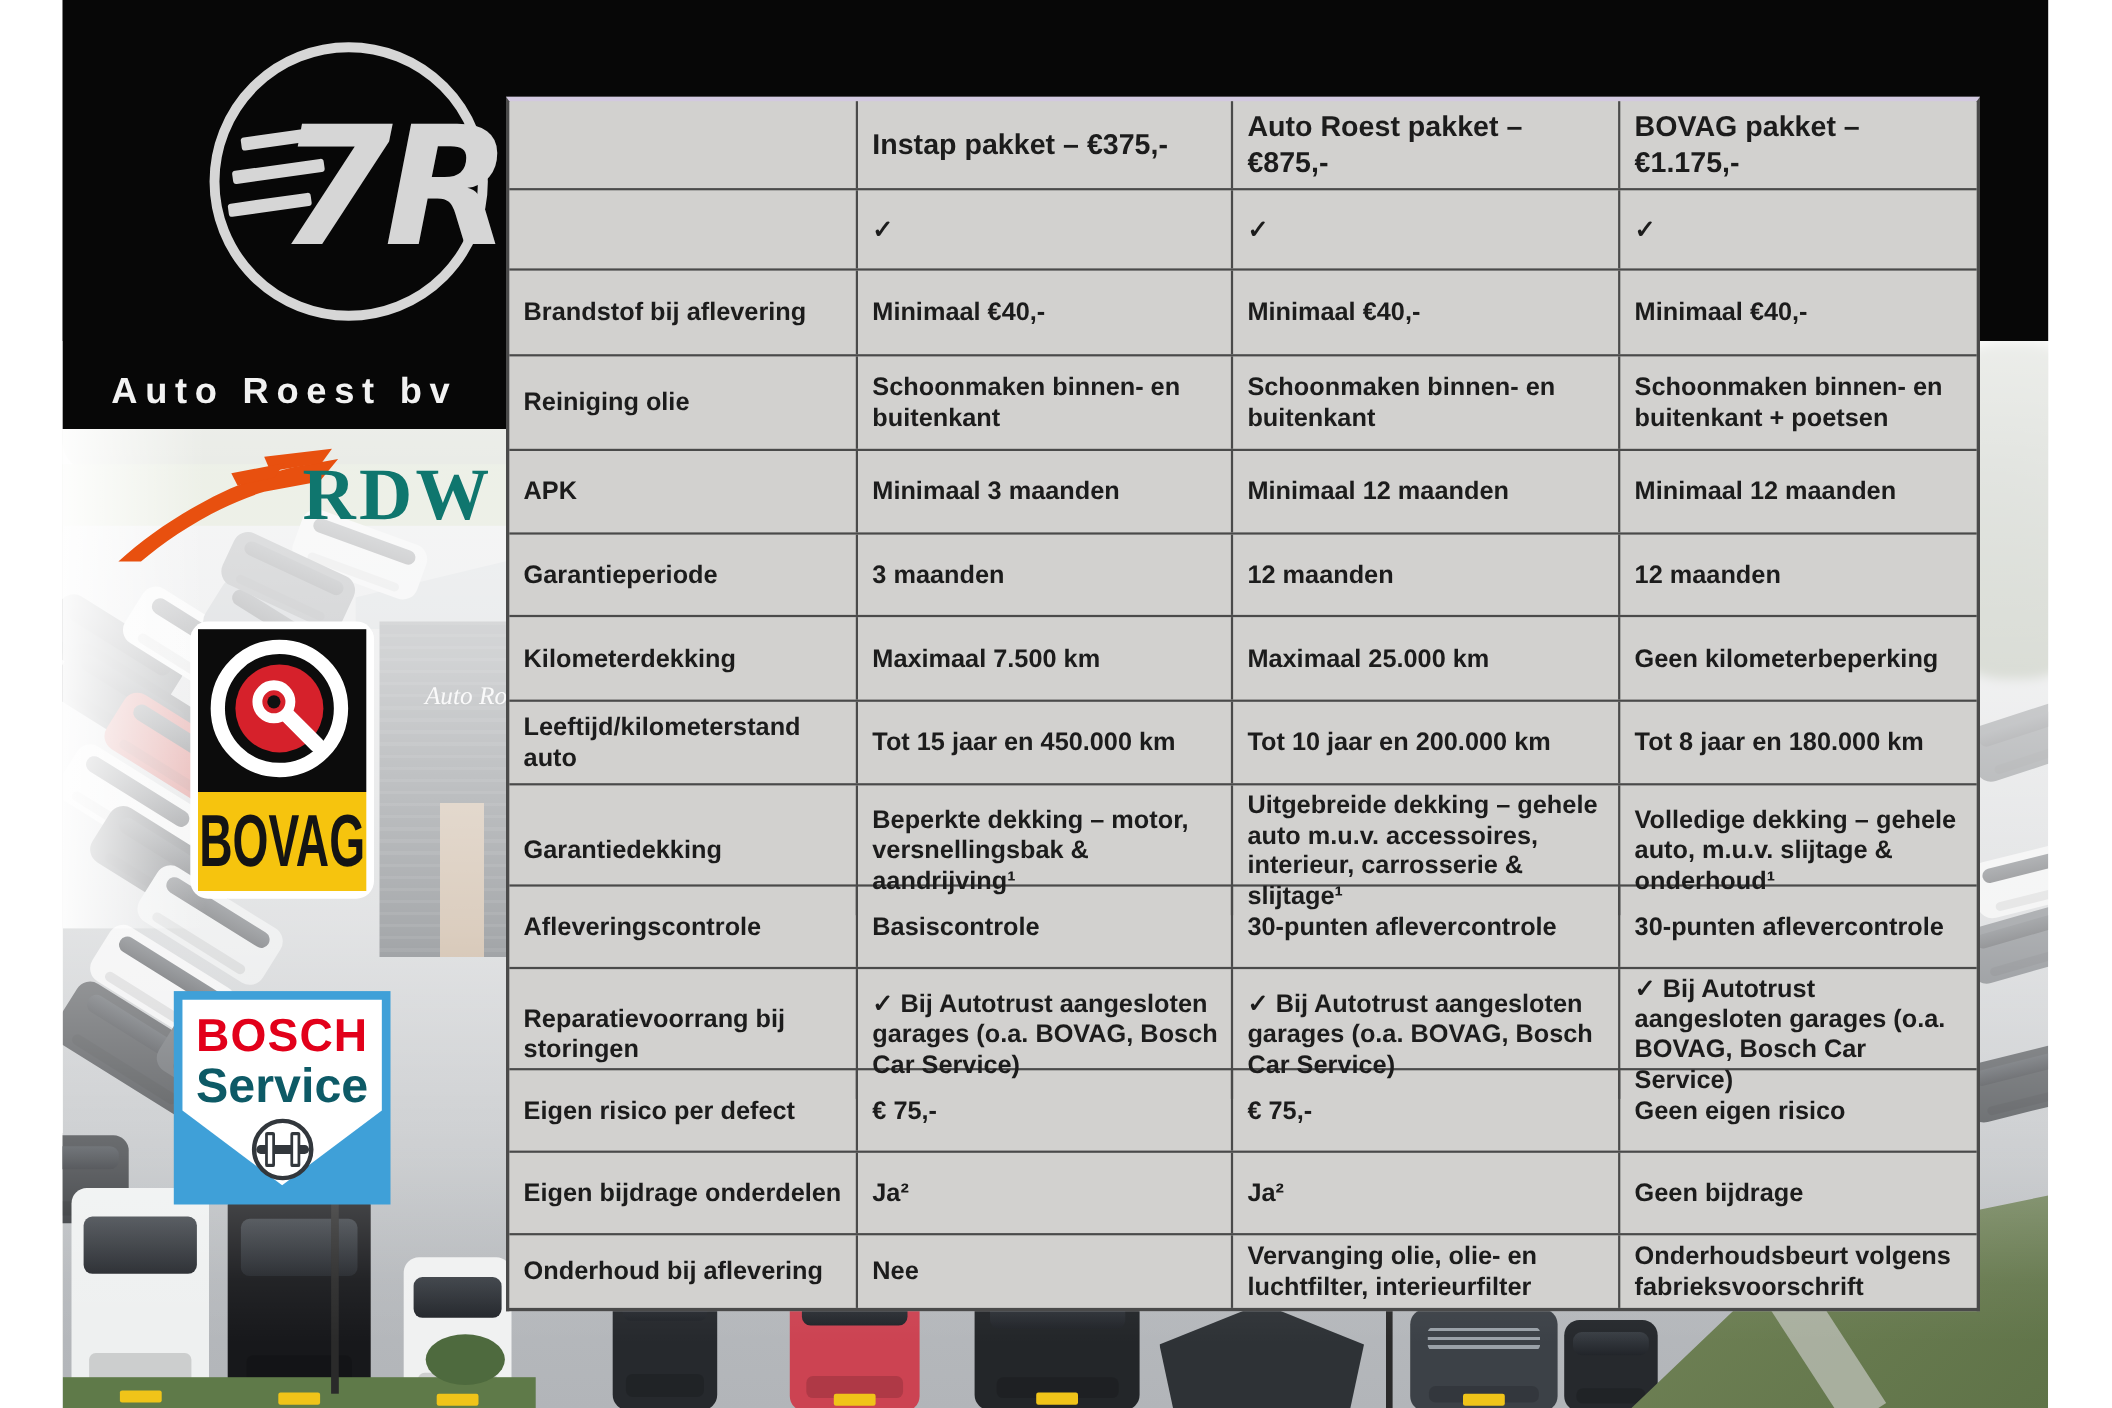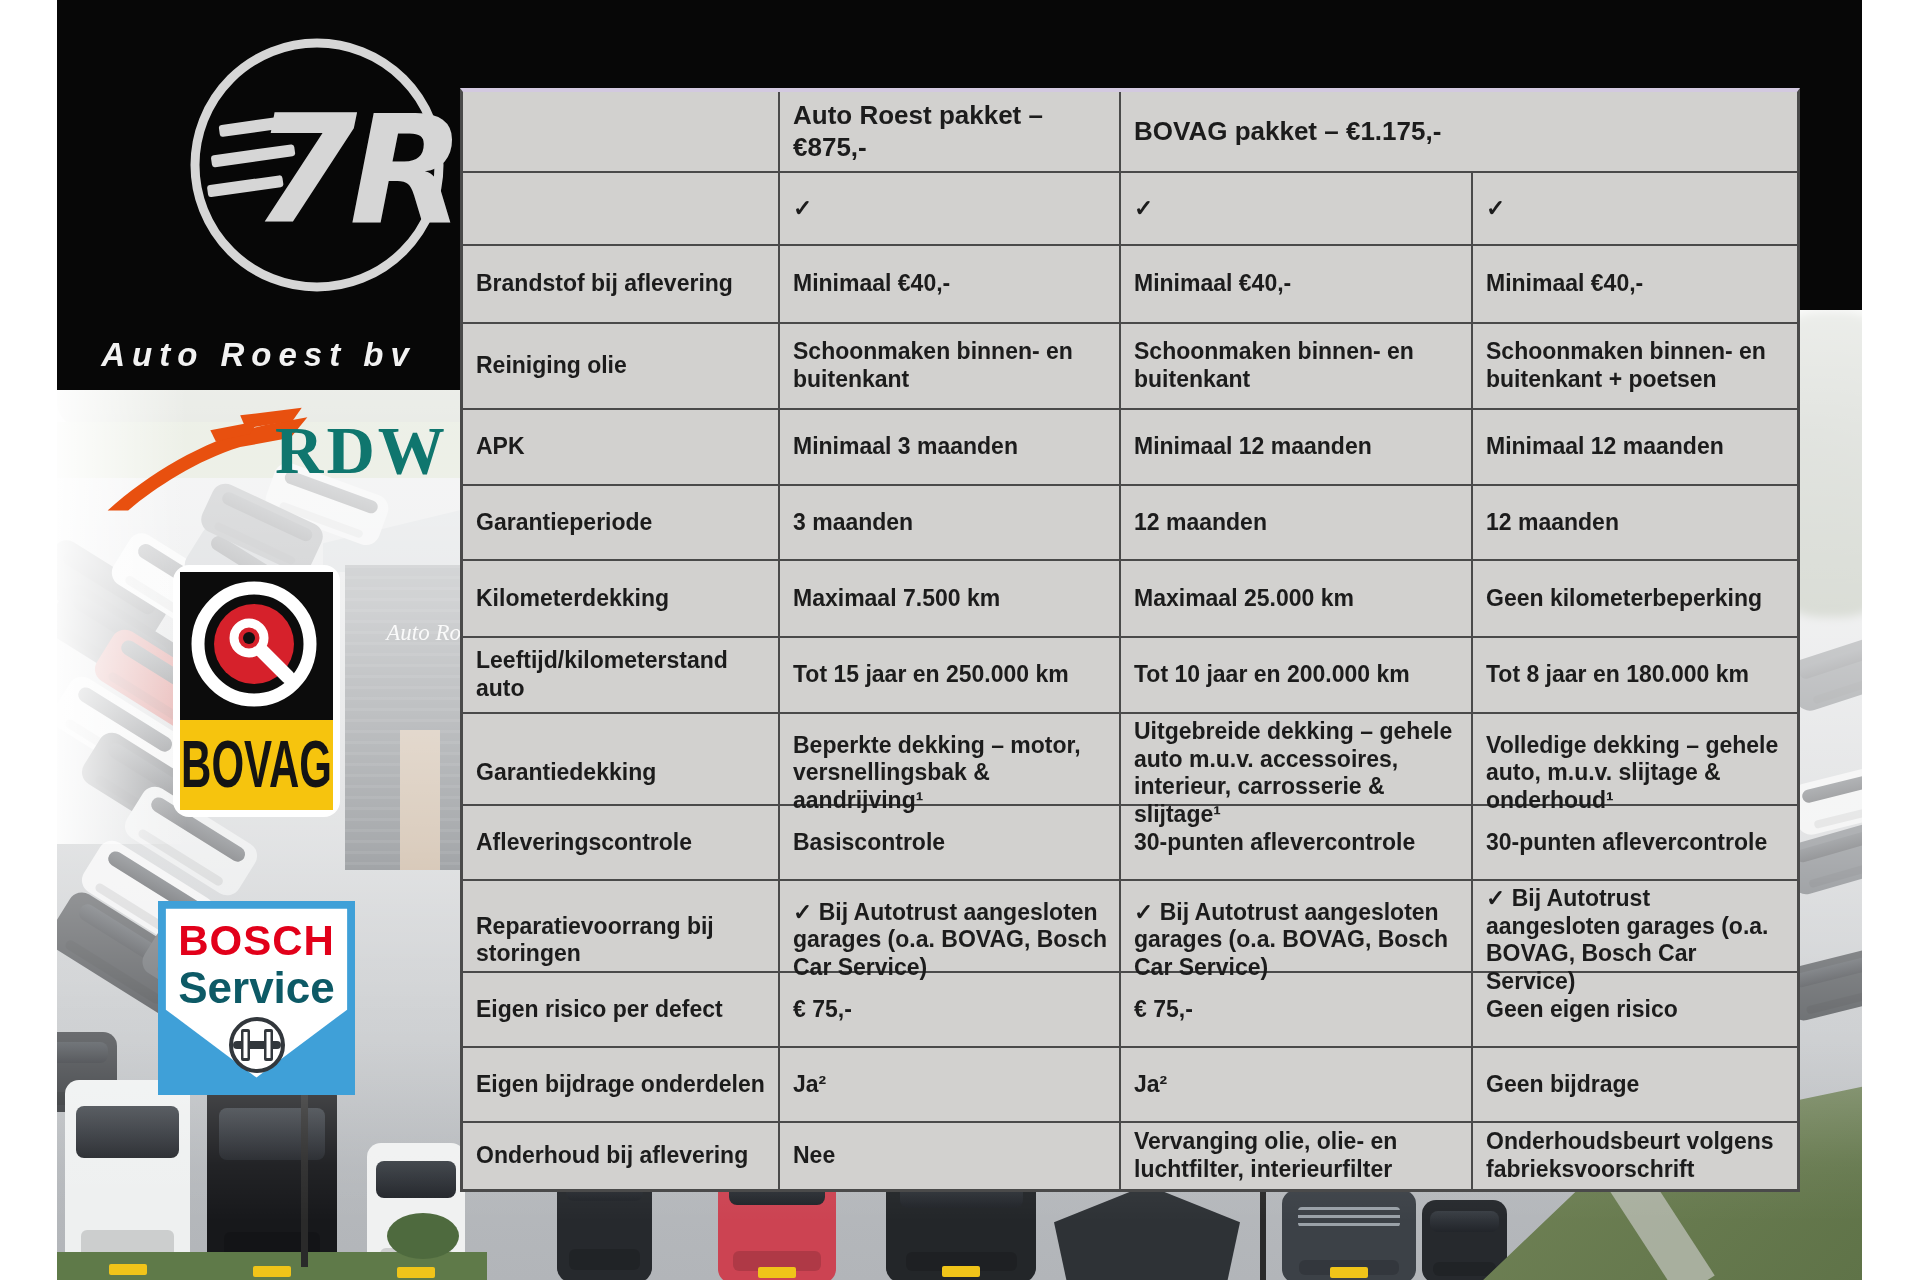--- a/index.html
+++ b/index.html
@@ -47,21 +47,21 @@
         rgba(255,255,255,.55) 55%,rgba(255,255,255,.28) 76%,rgba(255,255,255,.05) 88%,rgba(255,255,255,0) 94%);}
   .wash-left{left:0;top:0;width:130px;height:55%;z-index:6;
         background:linear-gradient(90deg,rgba(255,255,255,.9),rgba(255,255,255,0));}
 
   
   .margin-l{position:absolute;left:0;top:0;width:57px;height:1030px;background:#fff;z-index:3;}
   .margin-r{position:absolute;right:0;top:0;width:58px;height:1280px;background:#fff;z-index:3;}
   .blackbar{position:absolute;left:57px;top:0;width:1805px;height:310px;background:#070707;z-index:4;}
   .logobox{position:absolute;left:57px;top:0;width:403px;height:390px;background:#070707;z-index:4;
         display:flex;flex-direction:column;align-items:center;}
-  .company-name{margin-top:6px;color:#f2f2f2;font-size:33px;font-weight:bold;letter-spacing:7px;white-space:nowrap;font-style:italic;}
+  .company-name{margin-top:6px;color:#f2f2f2;font-size:33px;font-weight:bold;letter-spacing:7px;white-space:nowrap;}
 
   
   .rdw{position:absolute;left:100px;top:406px;width:345px;height:118px;z-index:6;}
   .rdw-text{position:absolute;left:175px;top:6px;font-family:"Liberation Serif",serif;font-weight:bold;
         font-size:67px;color:#0f766e;letter-spacing:3px;}
   .bovag{position:absolute;left:173px;top:565px;width:167px;height:252px;background:#fff;padding:7px;
         box-sizing:border-box;z-index:6;border-radius:16px;}
   .bovag-top{position:relative;width:100%;height:148px;background:#0c0c0c;}
   .bovag-band{width:100%;height:90px;background:#f6c40e;display:flex;align-items:center;justify-content:center;}
   .bovag-word{display:inline-block;transform:scaleY(1.6);font-weight:bold;font-size:42px;color:#141414;letter-spacing:0px;}
@@ -207,20 +207,21 @@
       <rect x="16" y="16" width="9" height="32" rx="2" fill="#32373c"></rect>
       <rect x="39" y="16" width="9" height="32" rx="2" fill="#32373c"></rect>
       <rect x="18.5" y="19" width="4" height="26" fill="#ffffff"></rect>
       <rect x="41.5" y="19" width="4" height="26" fill="#ffffff"></rect>
     </svg>
   </div>
 
   <div class="pkg-table">
     <div class="tr head" style="height:79px">
       <div class="td"></div>
+      <div class="td">Instap pakket – €375,-</div>
       <div class="td">Auto Roest pakket – €875,-</div>
       <div class="td">BOVAG pakket – €1.175,-</div>
     </div>
     <div class="tr" style="height:73px">
       <div class="td"></div>
       <div class="td">✓</div>
       <div class="td">✓</div>
       <div class="td">✓</div>
     </div>
     <div class="tr" style="height:78px">
@@ -248,21 +249,21 @@
       <div class="td">12 maanden</div>
     </div>
     <div class="tr" style="height:77px">
       <div class="td">Kilometerdekking</div>
       <div class="td">Maximaal 7.500 km</div>
       <div class="td">Maximaal 25.000 km</div>
       <div class="td">Geen kilometerbeperking</div>
     </div>
     <div class="tr" style="height:76px">
       <div class="td">Leeftijd/kilometerstand auto</div>
-      <div class="td">Tot 15 jaar en 250.000 km</div>
+      <div class="td">Tot 15 jaar en 450.000 km</div>
       <div class="td">Tot 10 jaar en 200.000 km</div>
       <div class="td">Tot 8 jaar en 180.000 km</div>
     </div>
     <div class="tr" style="height:92px">
       <div class="td">Garantiedekking</div>
       <div class="td">Beperkte dekking – motor, versnellingsbak &amp; aandrijving¹</div>
       <div class="td">Uitgebreide dekking – gehele auto m.u.v. accessoires, interieur, carrosserie &amp; slijtage¹</div>
       <div class="td">Volledige dekking – gehele auto, m.u.v. slijtage &amp; onderhoud¹</div>
     </div>
     <div class="tr" style="height:75px">

